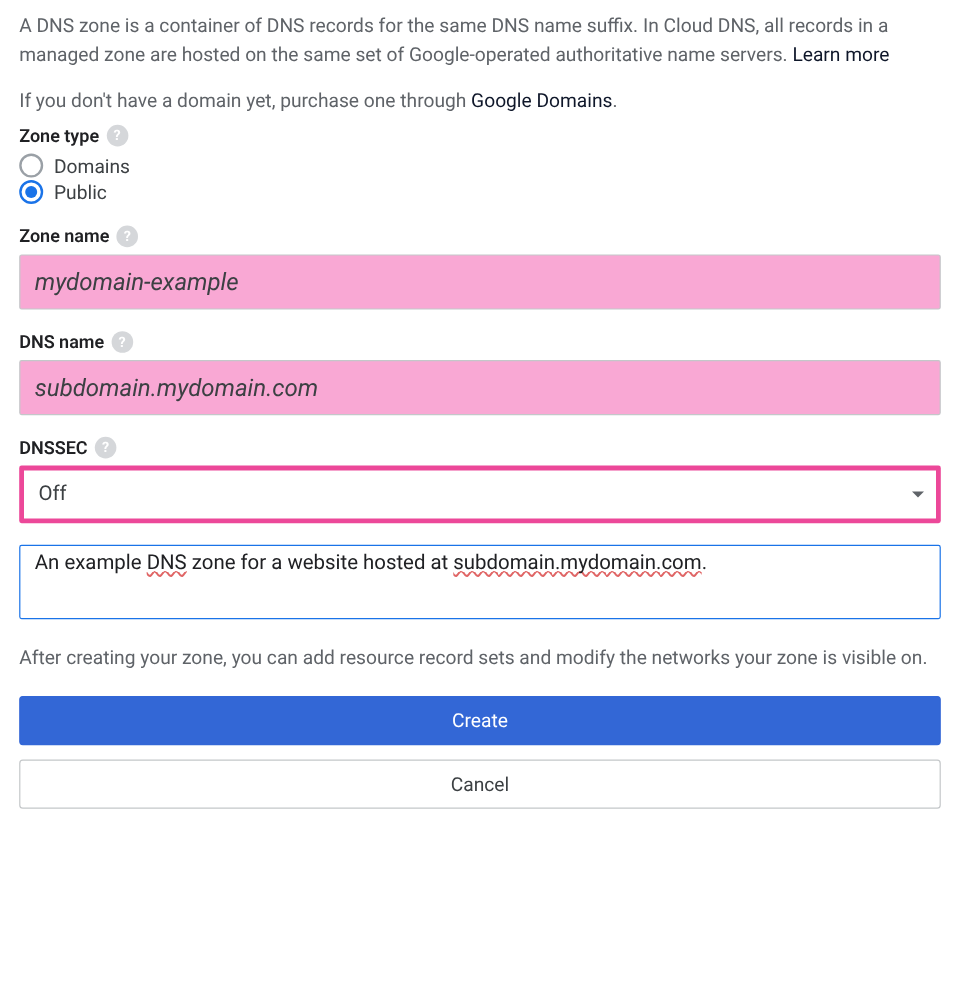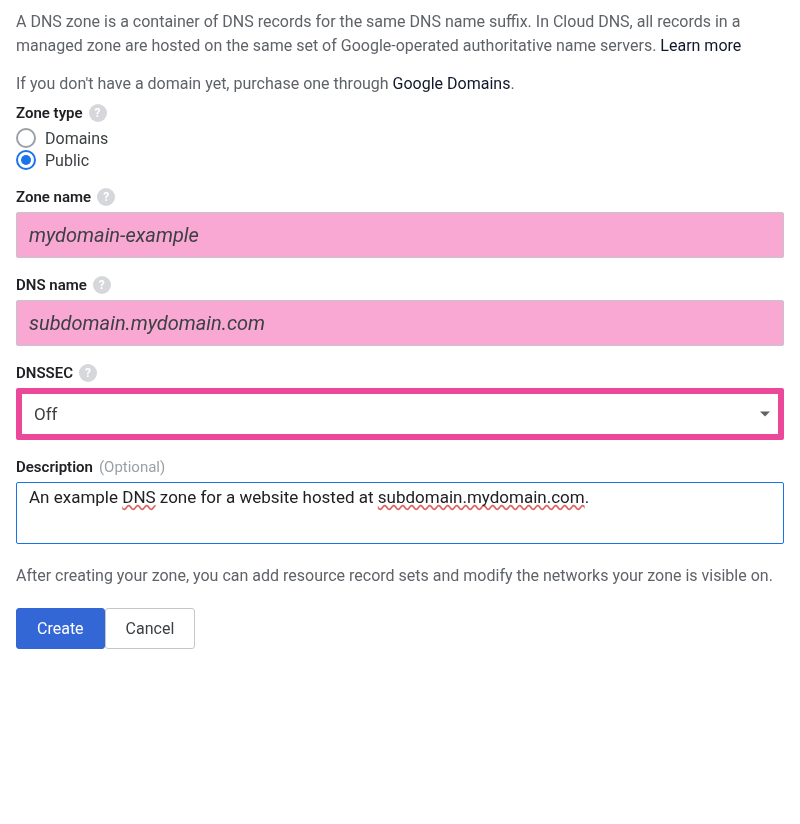--- a/index.html
+++ b/index.html
@@ -106,21 +106,21 @@
       font-style: italic;
     }
     .select-wrap {
       position: relative;
       width: 100%;
     }
     .select-input {
       width: 100%;
       padding: 10px 38px 10px 12px;
       font-size: 17px;
-      border: 6px solid #ec4899;
+      border: 4px solid #ec4899;
       border-radius: 2px;
       color: #3c4043;
       background: #fff;
       cursor: pointer;
     }
     .select-caret {
       position: absolute;
       right: 14px;
       top: 50%;
       transform: translateY(-50%);
@@ -146,20 +146,22 @@
       background: #fff;
     }
     .post-text {
       color: #5f6368;
       line-height: 1.5;
       margin: 20px 0 20px 0;
       font-size: 16px;
     }
     .button-row {
       display: flex;
+      gap: 12px;
+      flex-direction: column;
     }
     .btn {
       padding: 10px 20px;
       font-size: 16px;
       border-radius: 3px;
       cursor: pointer;
       font-family: inherit;
     }
     .btn-primary {
       background: #3367d6;
@@ -227,24 +229,20 @@
     <span class="label">DNSSEC</span>
     <span class="help-icon">?</span>
   </div>
   <div class="select-wrap">
     <div class="select-input">Off</div>
     <span class="select-caret"></span>
   </div>
 </div>
 
 <div class="section">
-  <div class="label-row">
-    <span class="label">Description</span>
-    <span class="label-optional">(Optional)</span>
-  </div>
   <div class="textarea-input" contenteditable="true" style=""><span>An example </span><span class="spell-underline">DNS</span><span> zone for a website hosted at </span><span class="spell-underline">subdomain.mydomain.com</span><span>.</span></div>
 </div>
 
 <p class="post-text">After creating your zone, you can add resource record sets and modify the networks your zone is visible on.</p>
 
 <div class="button-row">
   <button class="btn btn-primary">Create</button>
   <button class="btn btn-secondary">Cancel</button>
 </div>
 

